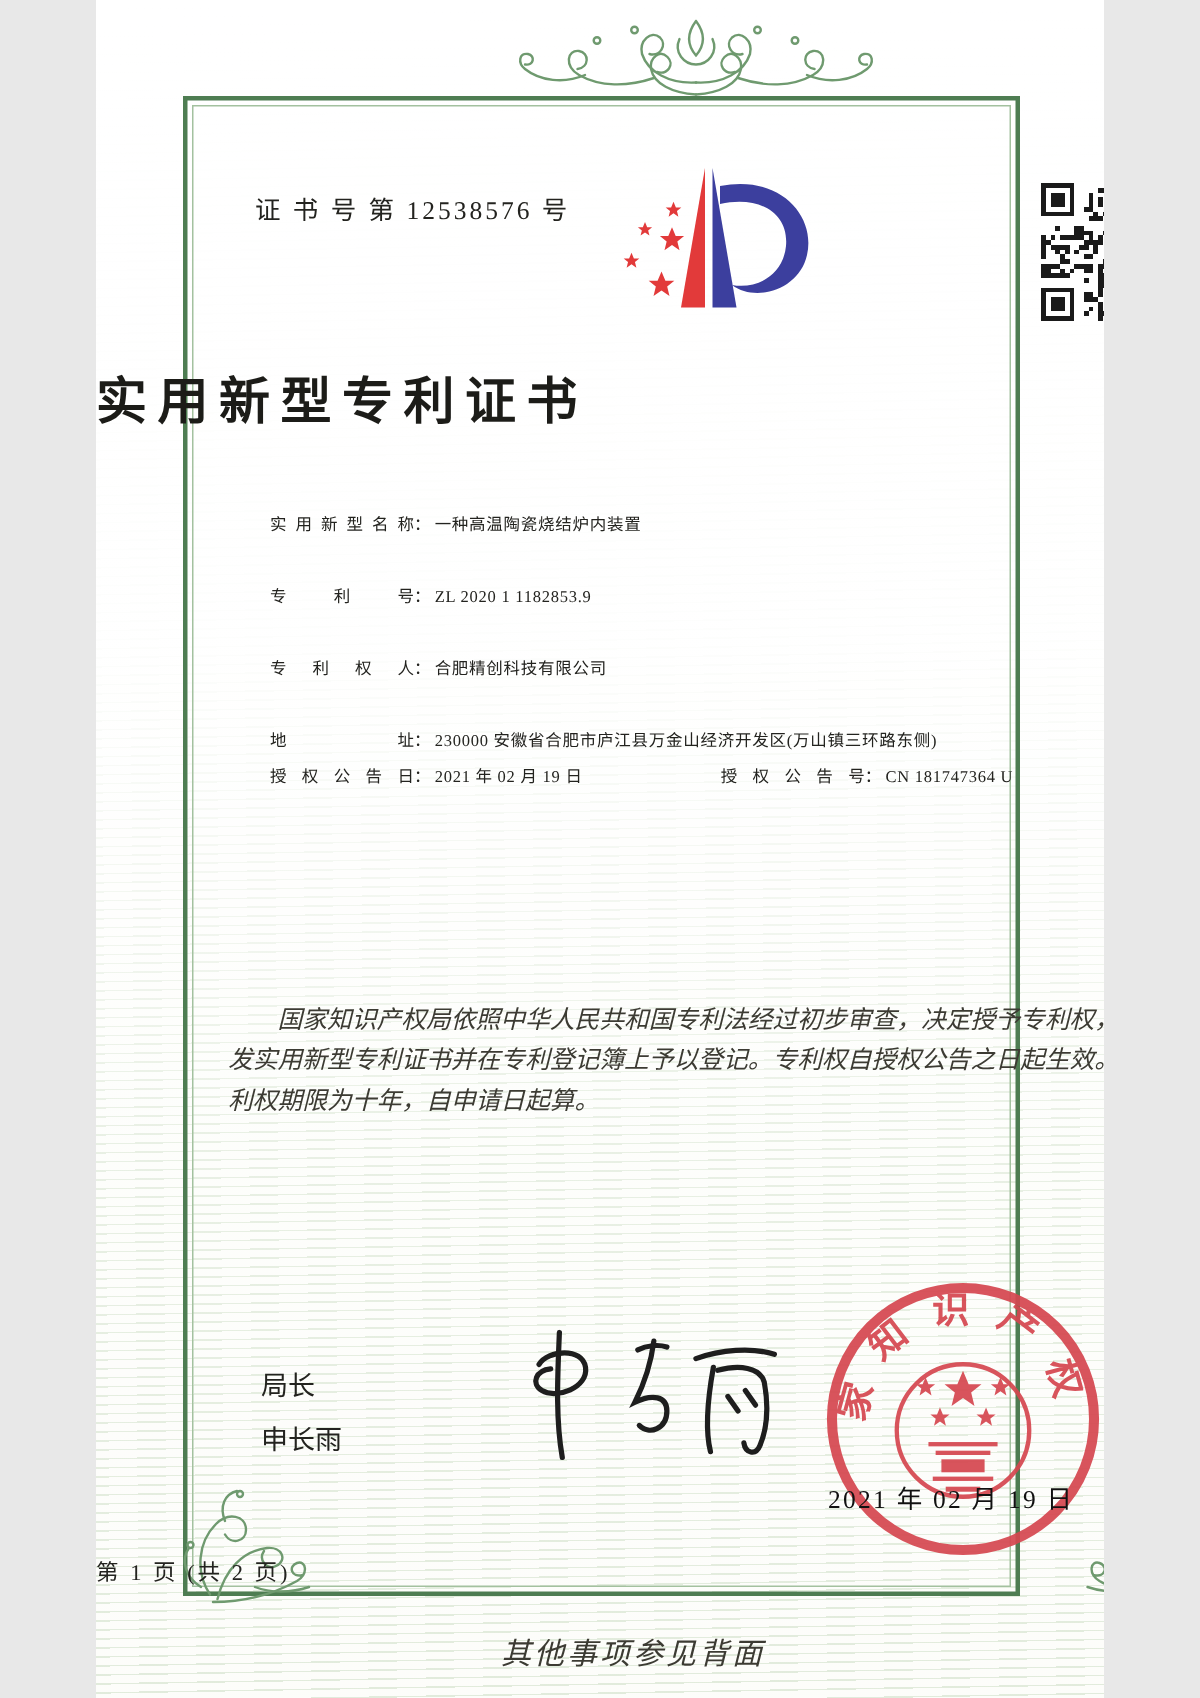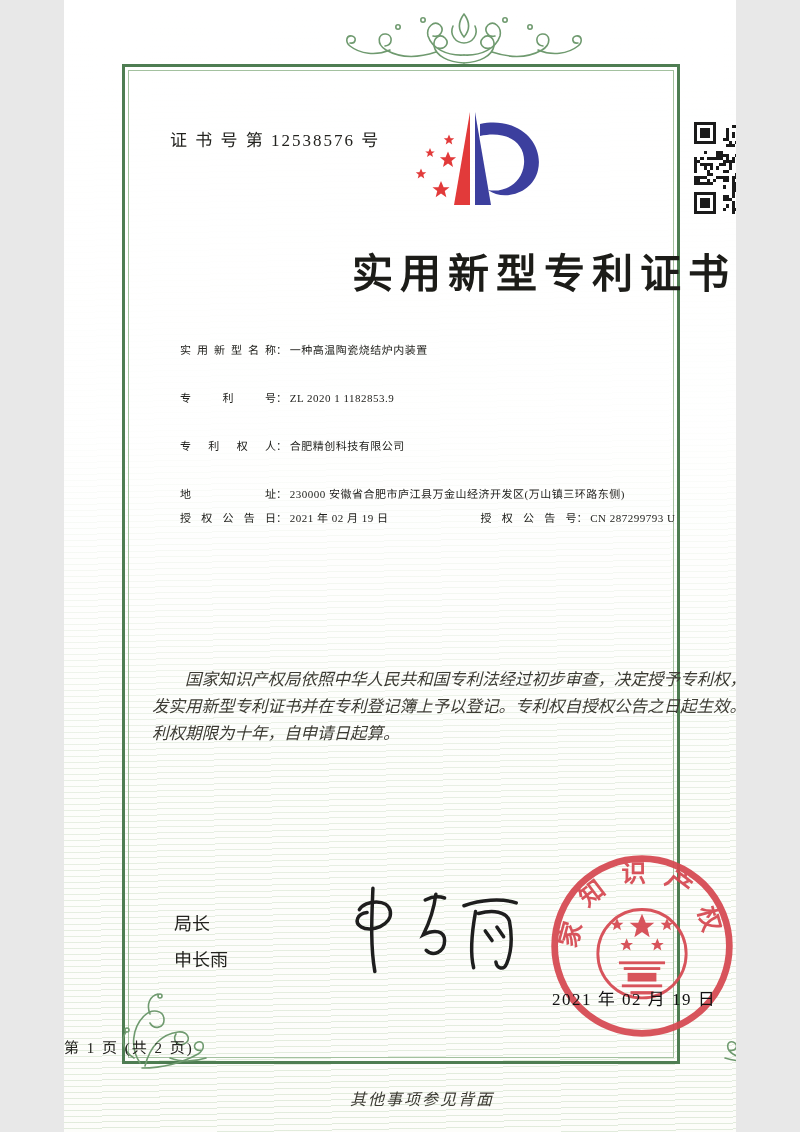--- a/index.html
+++ b/index.html
@@ -14,40 +14,40 @@
       linear-gradient(180deg,#ffffff 0%,rgba(255,255,255,.96) 38%,rgba(255,255,255,.55) 68%,rgba(255,255,255,.42) 100%),
       repeating-linear-gradient(179deg,rgba(166,196,152,.55) 0 1px,rgba(255,255,255,0) 1px 6px),
       #fbfcf7;
   }
   .frame{position:absolute;left:58px;top:64px;right:56px;bottom:68px;border:3px solid #4e7d52;}
   .frame-inner{position:absolute;inset:3px;border:1px solid #a3c19f;}
   .ornament{position:absolute;pointer-events:none;}
   .cert-no{position:absolute;left:106px;top:126px;font-size:17px;letter-spacing:2px;}
   .logo{position:absolute;left:328px;top:100px;width:164px;height:140px;}
   .qr{position:absolute;left:630px;top:122px;width:92px;height:92px;}
-  .title{position:absolute;left:0;top:240px;width:100%;text-align:right;
-         font-size:41px;font-weight:bold;letter-spacing:7px;color:#1c1c18;}
+  .title{position:absolute;left:0;top:240px;width:100%;text-align:left;
+         font-size:34px;font-weight:bold;letter-spacing:7px;color:#1c1c18;}
   .fields{position:absolute;left:88px;top:338px;width:640px;font-size:11px;line-height:24px;margin-left:28px;}
   .frow{margin-bottom:24px;white-space:nowrap;}
   .frow.address{margin-bottom:0;white-space:normal;}
   .flabel{display:inline-block;width:96px;text-align:justify;text-align-last:justify;vertical-align:top;}
   .fcolon{display:inline-block;vertical-align:top;}
   .fvalue{display:inline-block;vertical-align:top;letter-spacing:.5px;white-space:normal;}
   .fvalue.wide{width:478px;}
   .fvalue.grant-date{width:188px;}
   .paras{position:absolute;left:88px;top:666px;width:626px;
          font-size:16.5px;line-height:27px;font-style:italic;color:#3c3b33;}
   .paras p{margin:0;text-indent:2em;}
   .signer{position:absolute;left:110px;top:906px;font-size:18px;line-height:36px;}
   .signature{position:absolute;left:276px;top:880px;width:184px;height:98px;}
   .seal{position:absolute;left:482px;top:850px;width:192px;height:192px;z-index:2;}
   .seal-date{position:absolute;left:488px;top:985px;z-index:3;font-size:17px;letter-spacing:1.5px;color:#111;}
   .page-no{position:absolute;left:0;top:1036px;width:720px;text-align:left;font-size:15px;letter-spacing:2px;}
   .back-note{position:absolute;left:0;top:1086px;width:716px;text-align:center;
-             font-size:16px;font-style:italic;color:#3c3b33;letter-spacing:2px;}
+             font-size:20px;font-style:italic;color:#3c3b33;letter-spacing:2px;}
   .gr{stroke:#6f9a6f;fill:none;stroke-width:1.6;stroke-linecap:round;}
 </style>
 </head>
 <body>
 
 <div class="page">
 
   <div class="frame">
     <div class="frame-inner"></div>
   </div>
@@ -397,21 +397,21 @@
       <span class="fvalue wide">合肥精创科技有限公司</span>
     </div>
     <div class="frow address">
       <span class="flabel">地址</span><span class="fcolon">：</span>
       <span class="fvalue wide">230000 安徽省合肥市庐江县万金山经济开发区(万山镇三环路东侧)</span>
     </div>
     <div class="frow">
       <span class="flabel">授权公告日</span><span class="fcolon">：</span>
       <span class="fvalue grant-date">2021 年 02 月 19 日</span>
       <span class="flabel">授权公告号</span><span class="fcolon">：</span>
-      <span class="fvalue">CN 287299793 U</span>
+      <span class="fvalue">CN 181747364 U</span>
     </div>
   </div>
 
   <div class="paras">
     <p>国家知识产权局依照中华人民共和国专利法经过初步审查，决定授予专利权，颁发实用新型专利证书并在专利登记簿上予以登记。专利权自授权公告之日起生效。专利权期限为十年，自申请日起算。</p>
   </div>
 
   <div class="signer">
     <div>局长</div>
     <div>申长雨</div>

